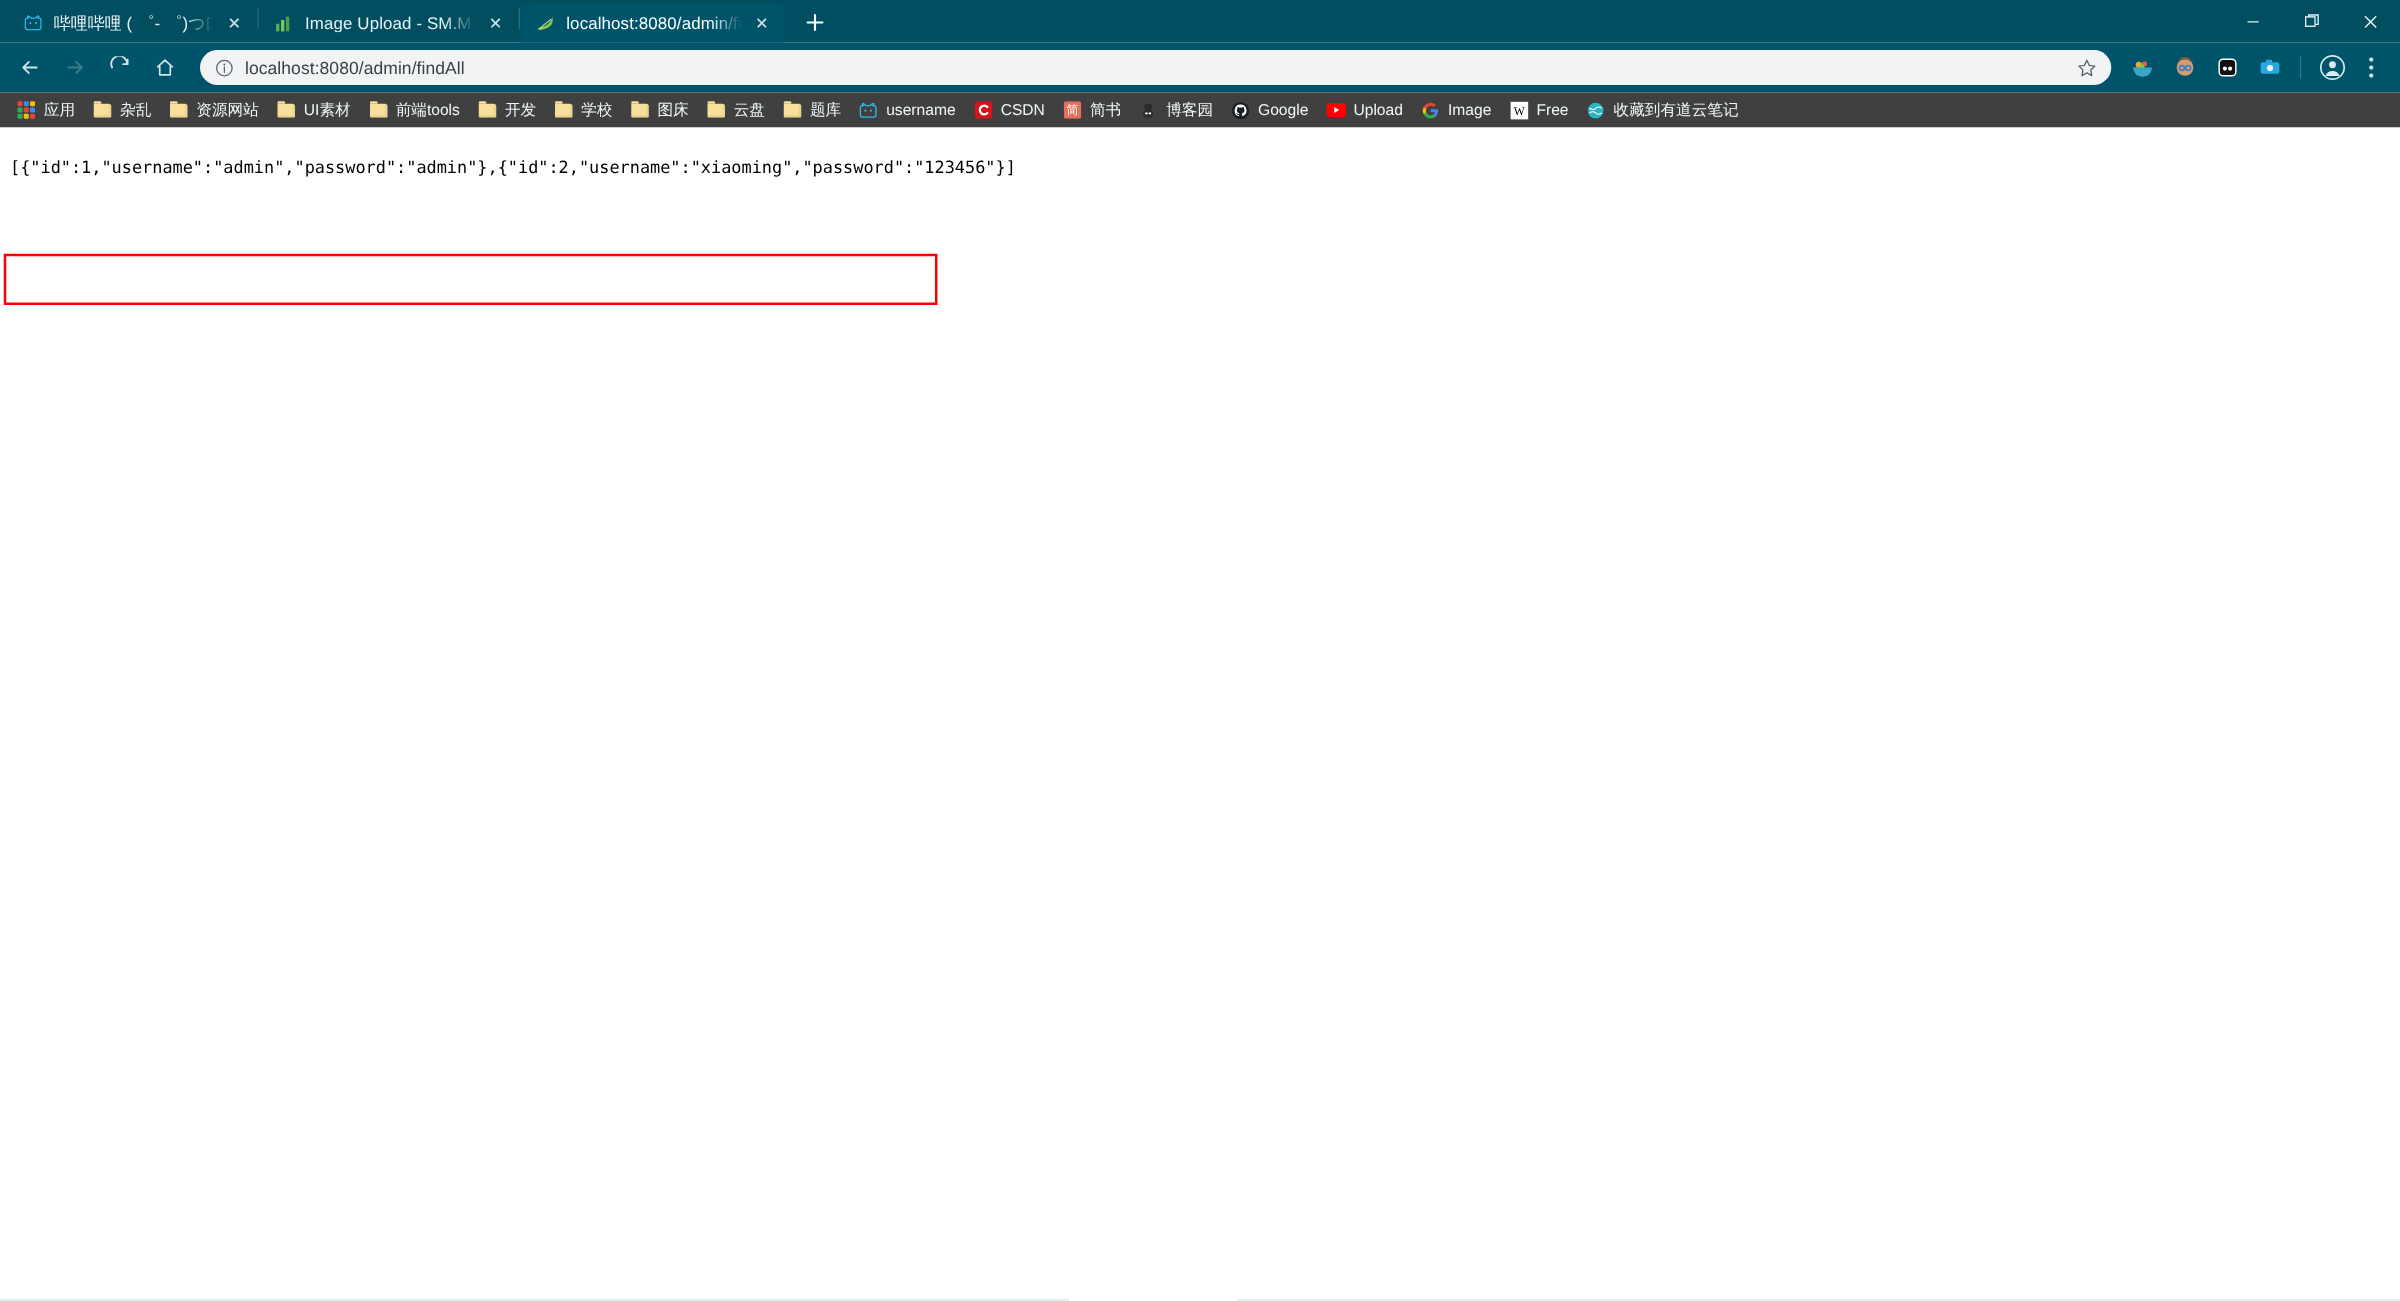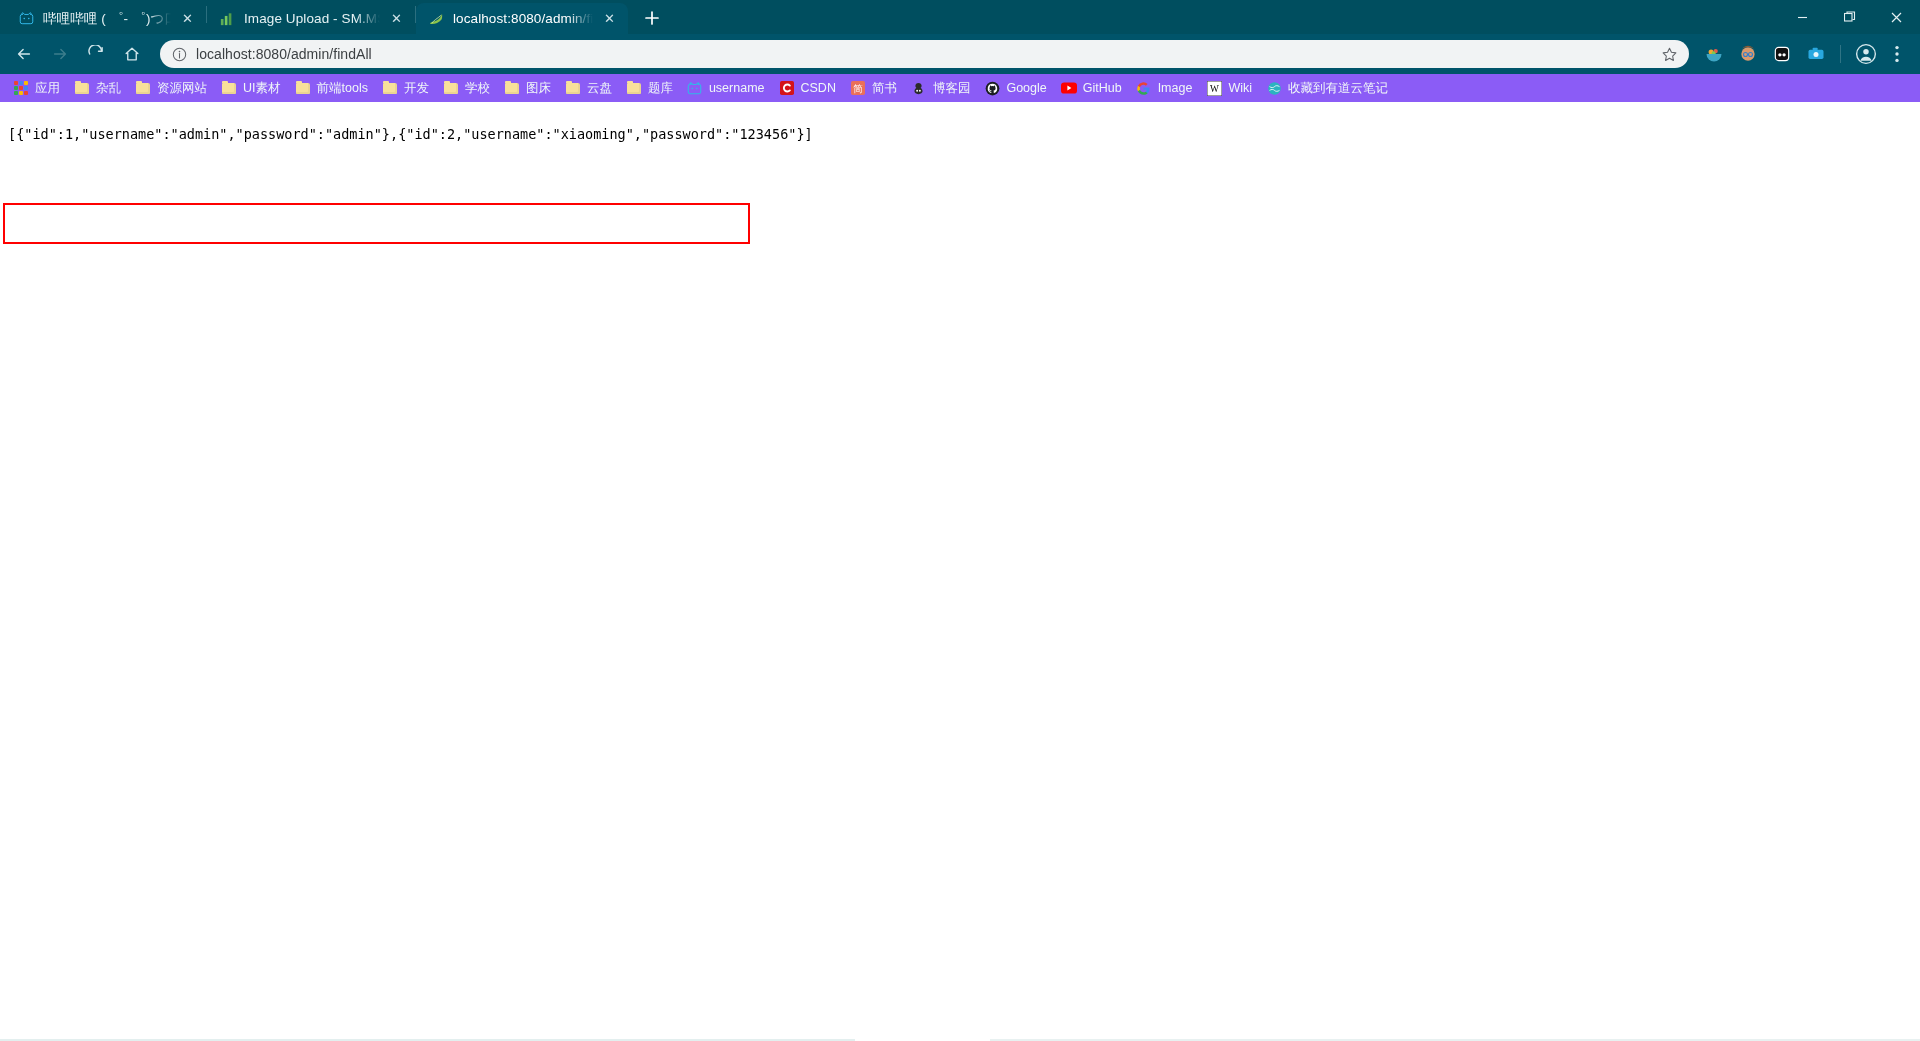--- a/index.html
+++ b/index.html
@@ -172,21 +172,21 @@
   .menubtn {
     width: 26px; height: 30px;
     display: flex; align-items: center; justify-content: center;
     flex: 0 0 26px;
     color: #d7eaee;
   }
 
   
   .bookmarks {
     height: 28px;
-    background: #8b5cf6;
+    background: #404040;
     display: flex;
     align-items: center;
     padding: 0 6px;
     flex: 0 0 28px;
     overflow: hidden;
   }
   .bm {
     display: flex;
     align-items: center;
     height: 22px;
@@ -568,21 +568,21 @@
       <span class="bmlabel">Google</span>
     </div>
 
     <div class="bm">
       <span class="bmicon">
         <svg width="16" height="12" viewBox="0 0 20 14">
           <rect width="20" height="14" rx="4" fill="#ff0000"></rect>
           <path d="M8 4l5 3-5 3z" fill="#ffffff"></path>
         </svg>
       </span>
-      <span class="bmlabel">GitHub</span>
+      <span class="bmlabel">Upload</span>
     </div>
 
     <div class="bm">
       <span class="bmicon">
         <svg width="15" height="15" viewBox="0 0 24 24">
           <path d="M21.6 12.2c0-.7-.06-1.36-.18-2H12v3.8h5.4a4.6 4.6 0 01-2 3v2.5h3.2c1.9-1.7 3-4.3 3-7.3z" fill="#4285f4"></path>
           <path d="M12 22c2.7 0 5-.9 6.6-2.5l-3.2-2.5c-.9.6-2 1-3.4 1-2.6 0-4.8-1.75-5.6-4.1H3.1v2.6A10 10 0 0012 22z" fill="#34a853"></path>
           <path d="M6.4 13.9a6 6 0 010-3.8V7.5H3.1a10 10 0 000 9l3.3-2.6z" fill="#fbbc05"></path>
           <path d="M12 5.9c1.5 0 2.8.5 3.8 1.5l2.8-2.8A10 10 0 003.1 7.5l3.3 2.6C7.2 7.7 9.4 5.9 12 5.9z" fill="#ea4335"></path>
         </svg>
@@ -590,21 +590,21 @@
       <span class="bmlabel">Image</span>
     </div>
 
     <div class="bm">
       <span class="bmicon">
         <svg width="15" height="15" viewBox="0 0 16 16">
           <rect width="16" height="16" fill="#ffffff" stroke="#333333" stroke-width="1"></rect>
           <text x="8" y="12" font-size="10" text-anchor="middle" fill="#000000" font-family="'Liberation Serif',serif">W</text>
         </svg>
       </span>
-      <span class="bmlabel">Wiki</span>
+      <span class="bmlabel">Free</span>
     </div>
 
     <div class="bm">
       <span class="bmicon">
         <svg width="15" height="15" viewBox="0 0 24 24">
           <circle cx="12" cy="12" r="10" fill="#2bb3c0"></circle>
           <path d="M4 9c3 2 6 2 8 0s5-2 8 0M4 15c3-2 6-2 8 0s5 2 8 0" fill="none" stroke="#ffffff" stroke-width="1.3"></path>
         </svg>
       </span>
       <span class="bmlabel">收藏到有道云笔记</span>

